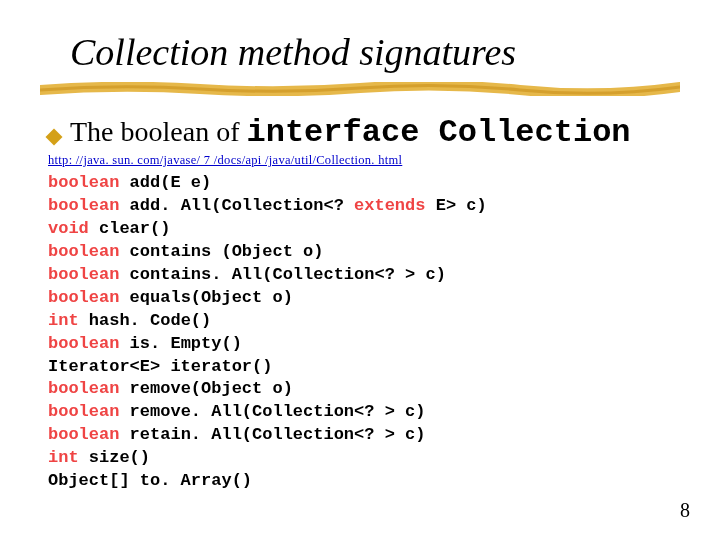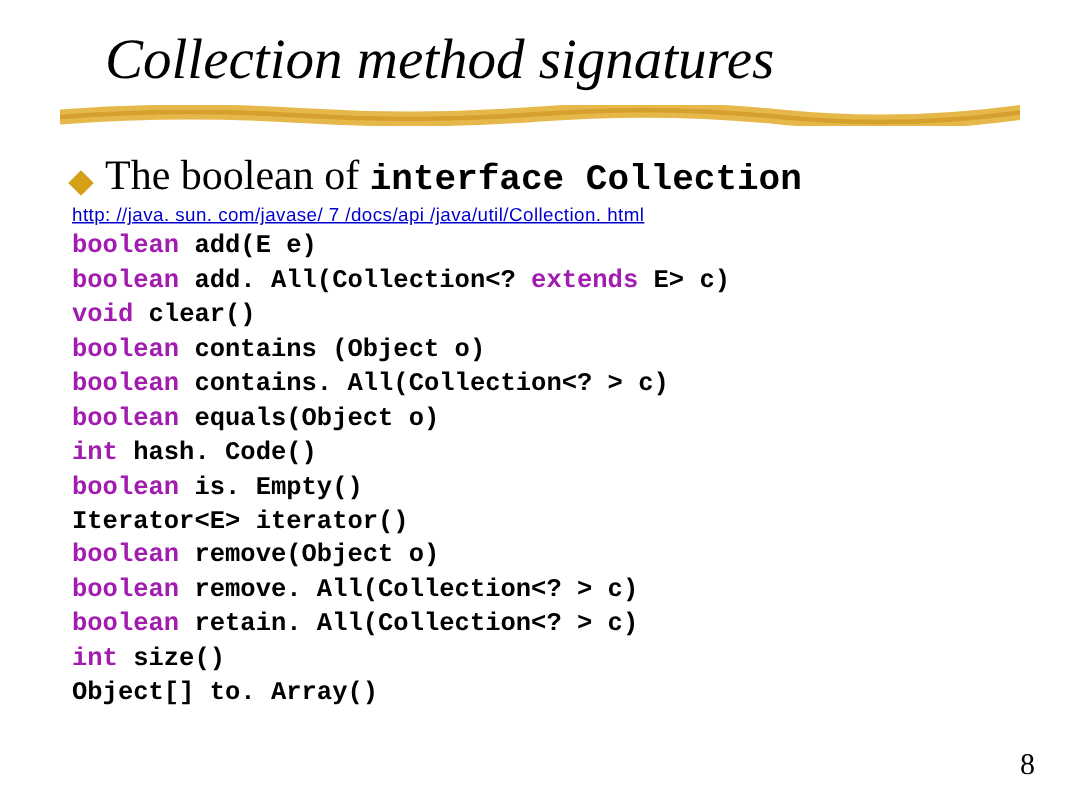--- a/index.html
+++ b/index.html
@@ -6,21 +6,21 @@
     margin: 0;
     padding: 0;
     width: 720px;
     height: 540px;
     background: #ffffff;
     font-family: Georgia, 'Times New Roman', serif;
     position: relative;
     overflow: hidden;
   }
   .slide {
-    padding: 8px 40px 20px 40px;
+    padding: 20px 40px 20px 40px;
     box-sizing: border-box;
     width: 100%;
     height: 100%;
     position: relative;
   }
   .title {
     font-size: 38px;
     font-style: italic;
     font-family: Georgia, 'Times New Roman', serif;
     color: #000;
@@ -53,44 +53,44 @@
     top: 2px;
   }
   .bullet-text {
     font-size: 28px;
     font-family: Georgia, 'Times New Roman', serif;
     color: #000;
   }
   .mono-inline {
     font-family: 'Courier New', Courier, monospace;
     font-weight: bold;
-    font-size: 24px;
+    font-size: 32px;
   }
   .link {
-    font-family: Liberation Sans, sans-serif;
+    font-family: Liberation Serif, serif;
     font-size: 12.5px;
     color: #0000cc;
     text-decoration: underline;
     margin-left: 8px;
     margin-top: 2px;
     display: block;
     letter-spacing: 0.3px;
   }
   .code-block {
     font-family: 'Courier New', Courier, monospace;
     font-weight: bold;
     font-size: 17px;
     line-height: 1.35;
     margin-left: 8px;
     margin-top: 4px;
     white-space: pre;
     color: #000;
   }
   .kw {
-    color: #a21caf;
+    color: #ef4444;
   }
   .page-num {
     position: absolute;
     bottom: 18px;
     right: 30px;
     font-family: Georgia, 'Times New Roman', serif;
     font-size: 20px;
     color: #000;
   }
 </style>

